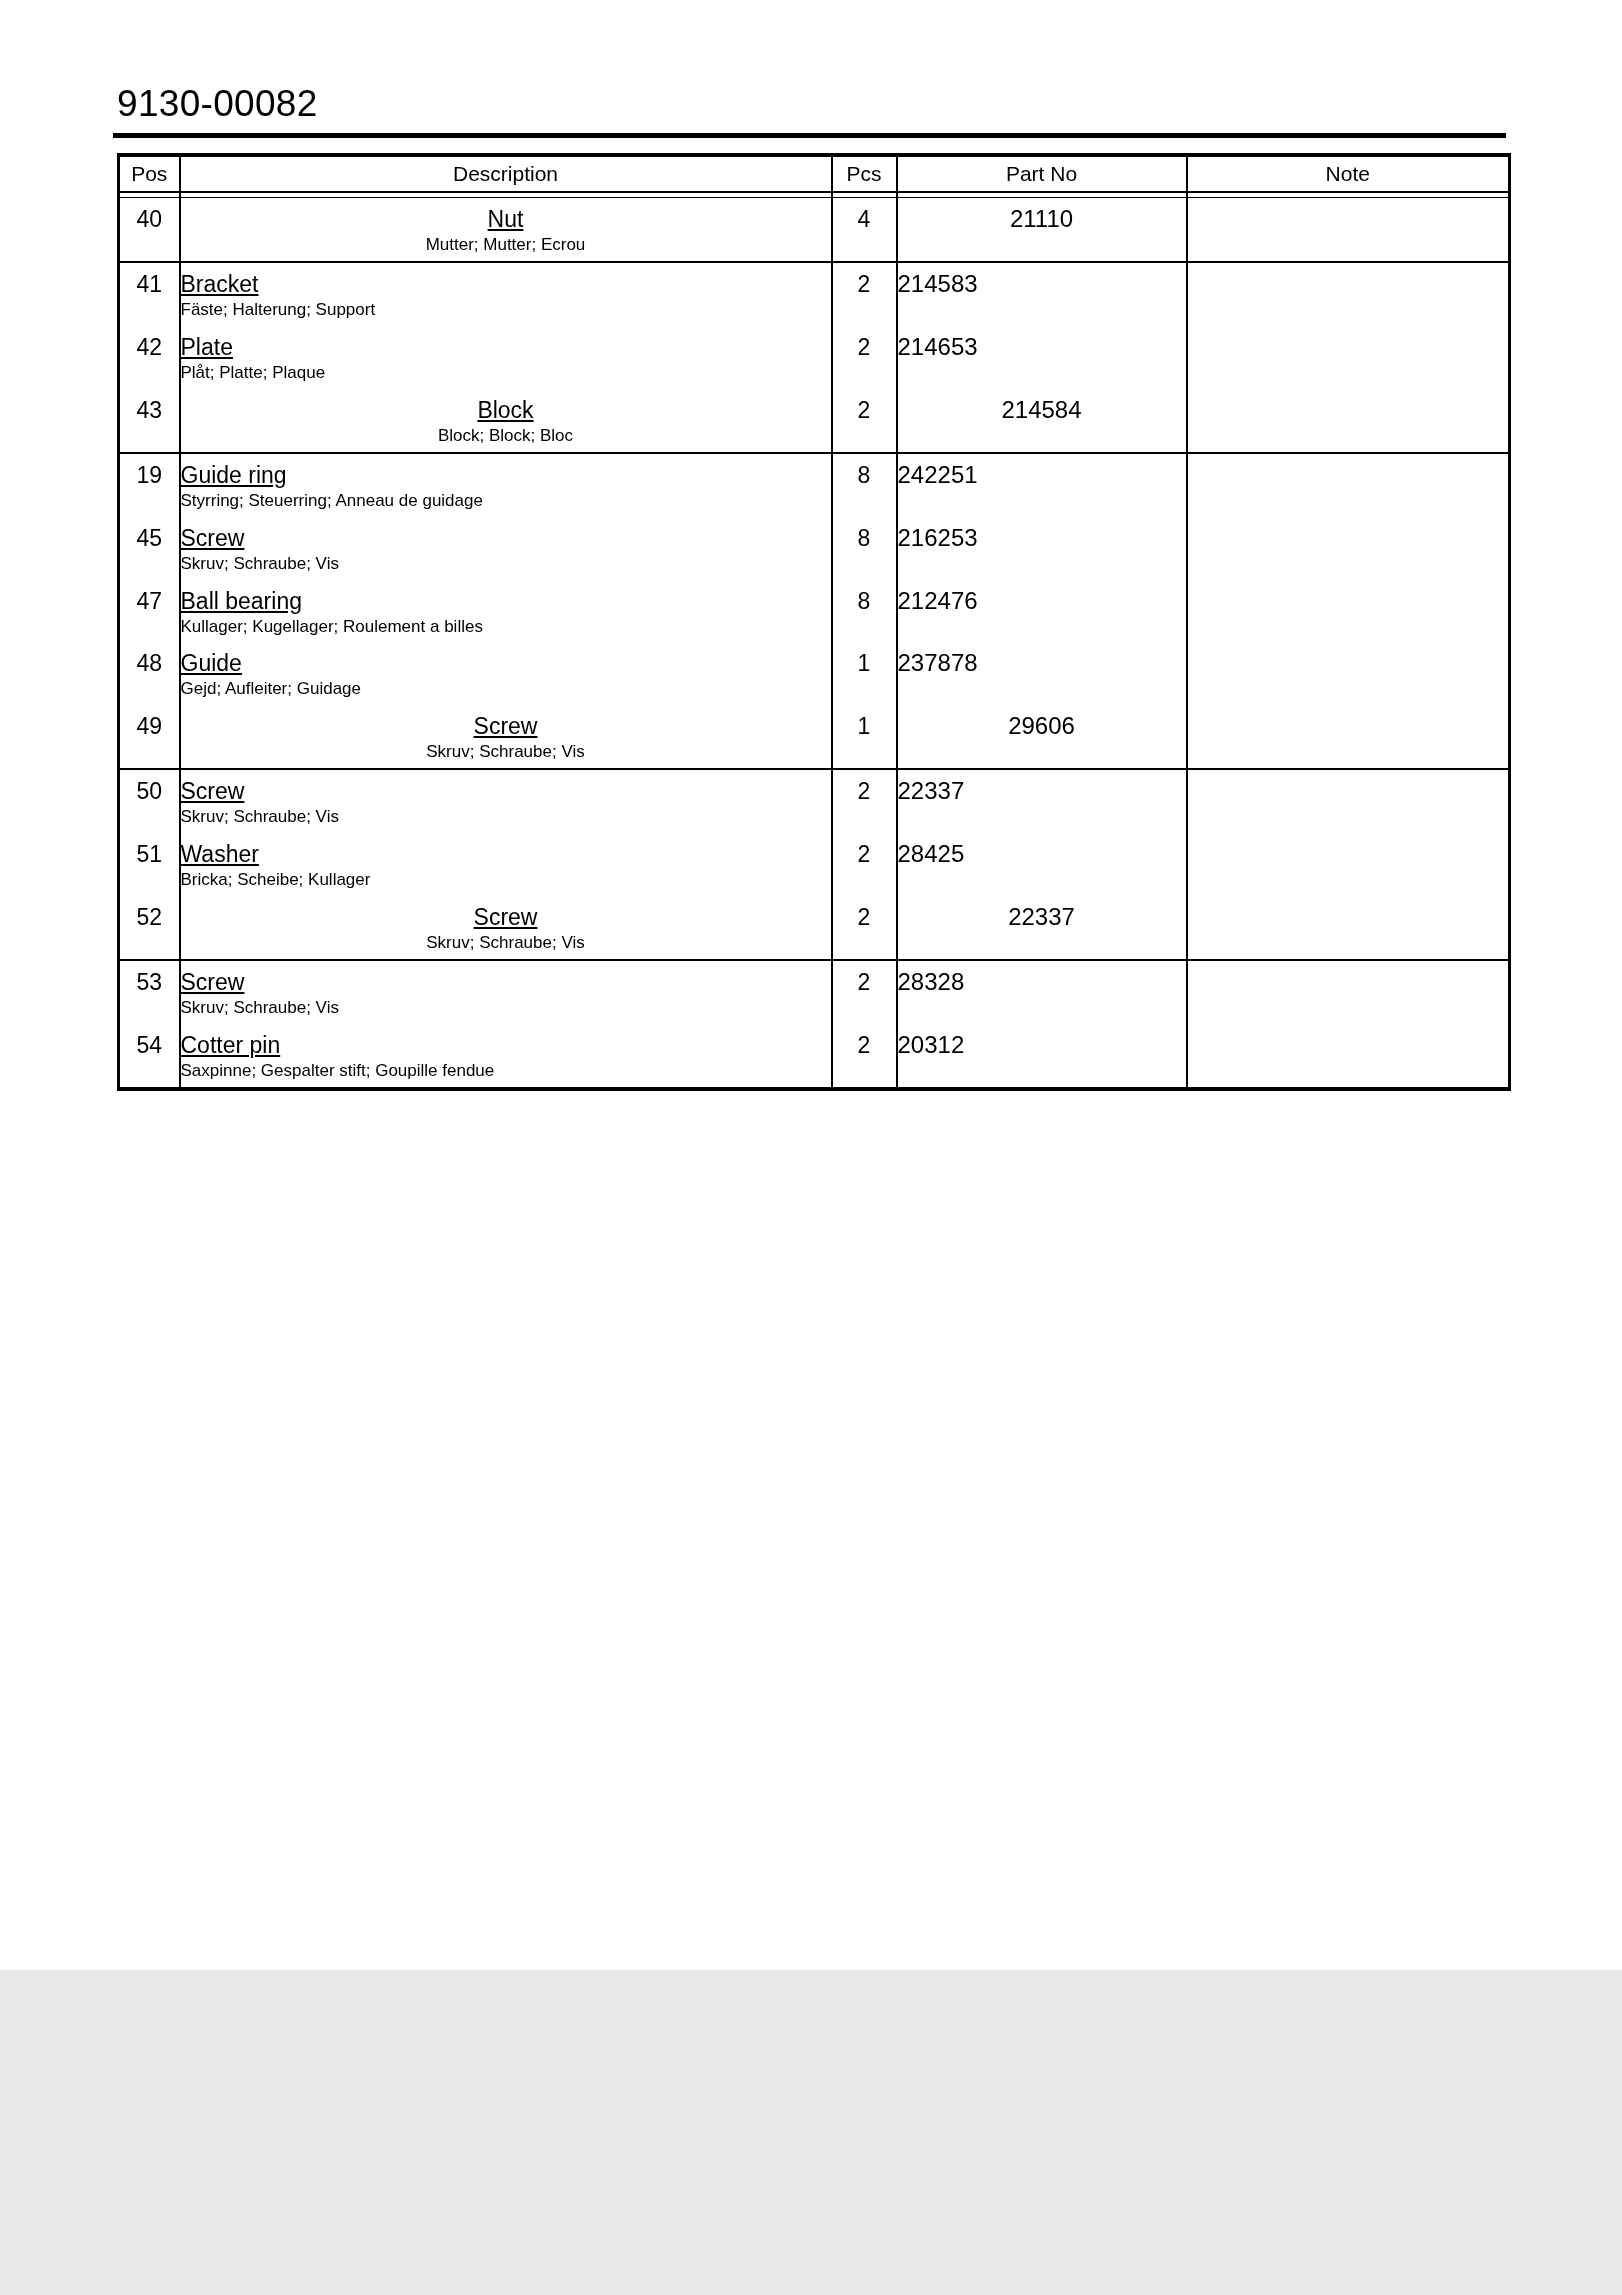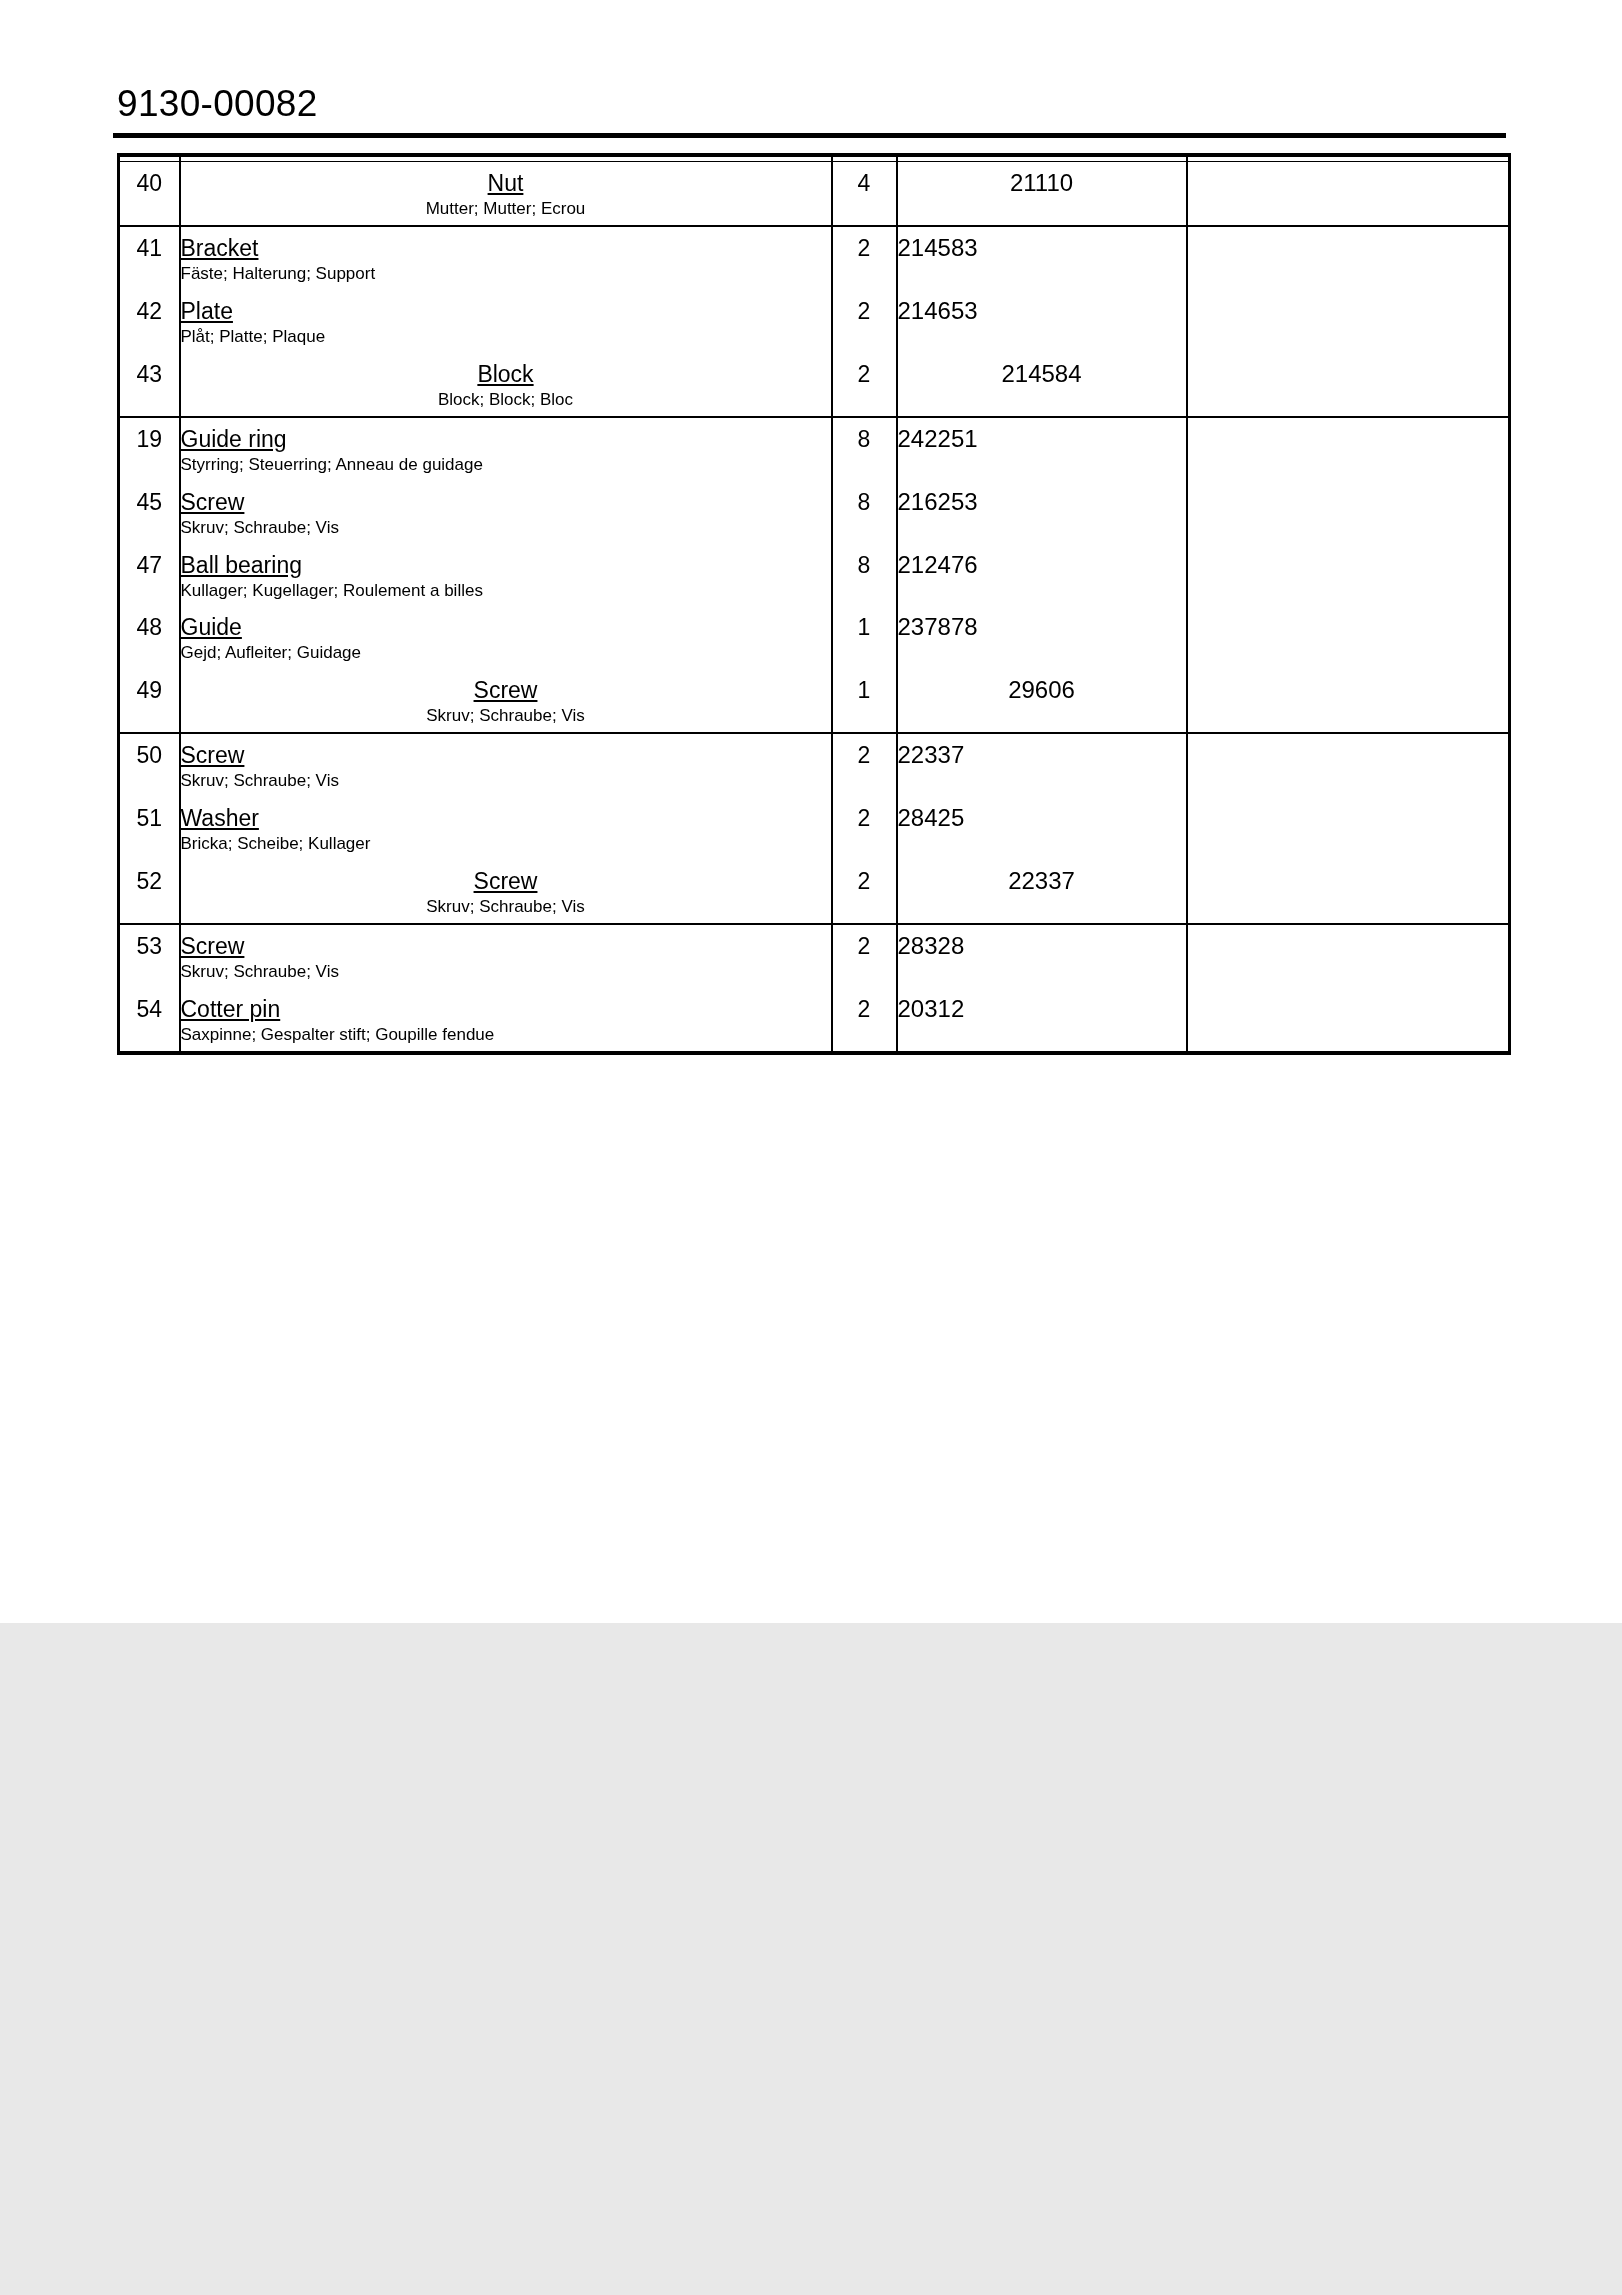--- a/index.html
+++ b/index.html
@@ -1,18 +1,18 @@
 <!DOCTYPE html>
 <html style="font-size:11px"><head>
 <meta charset="utf-8">
 <style>
   html,body{margin:0;padding:0;background:#e8e8e8;}
   .page{
     position:relative;
-    width:1622px;height:1623px;
+    width:1622px;height:1970px;
     background:#ffffff;
     font-family:"Liberation Sans","DejaVu Sans",sans-serif;
     color:#000;
     overflow:hidden;
   }
   .doc-code{
     position:absolute;left:117px;top:85px;
     font-size:37px;line-height:37px;font-weight:400;
     letter-spacing:0.3px;
   }
@@ -77,20 +77,27 @@
 
   <table class="parts">
     <colgroup>
       <col style="width:61px">
       <col style="width:652px">
       <col style="width:65px">
       <col style="width:290px">
       <col style="width:323px">
     </colgroup>
     <thead>
+      <tr>
+        <th>Pos</th>
+        <th>Description</th>
+        <th>Pcs</th>
+        <th>Part No</th>
+        <th>Note</th>
+      </tr>
       <tr class="spacer">
         <td></td>
           <td></td>
           <td></td>
           <td></td>
           <td></td>
       </tr>
     </thead>
     <tbody>
   <tr class="item-row group-end">

